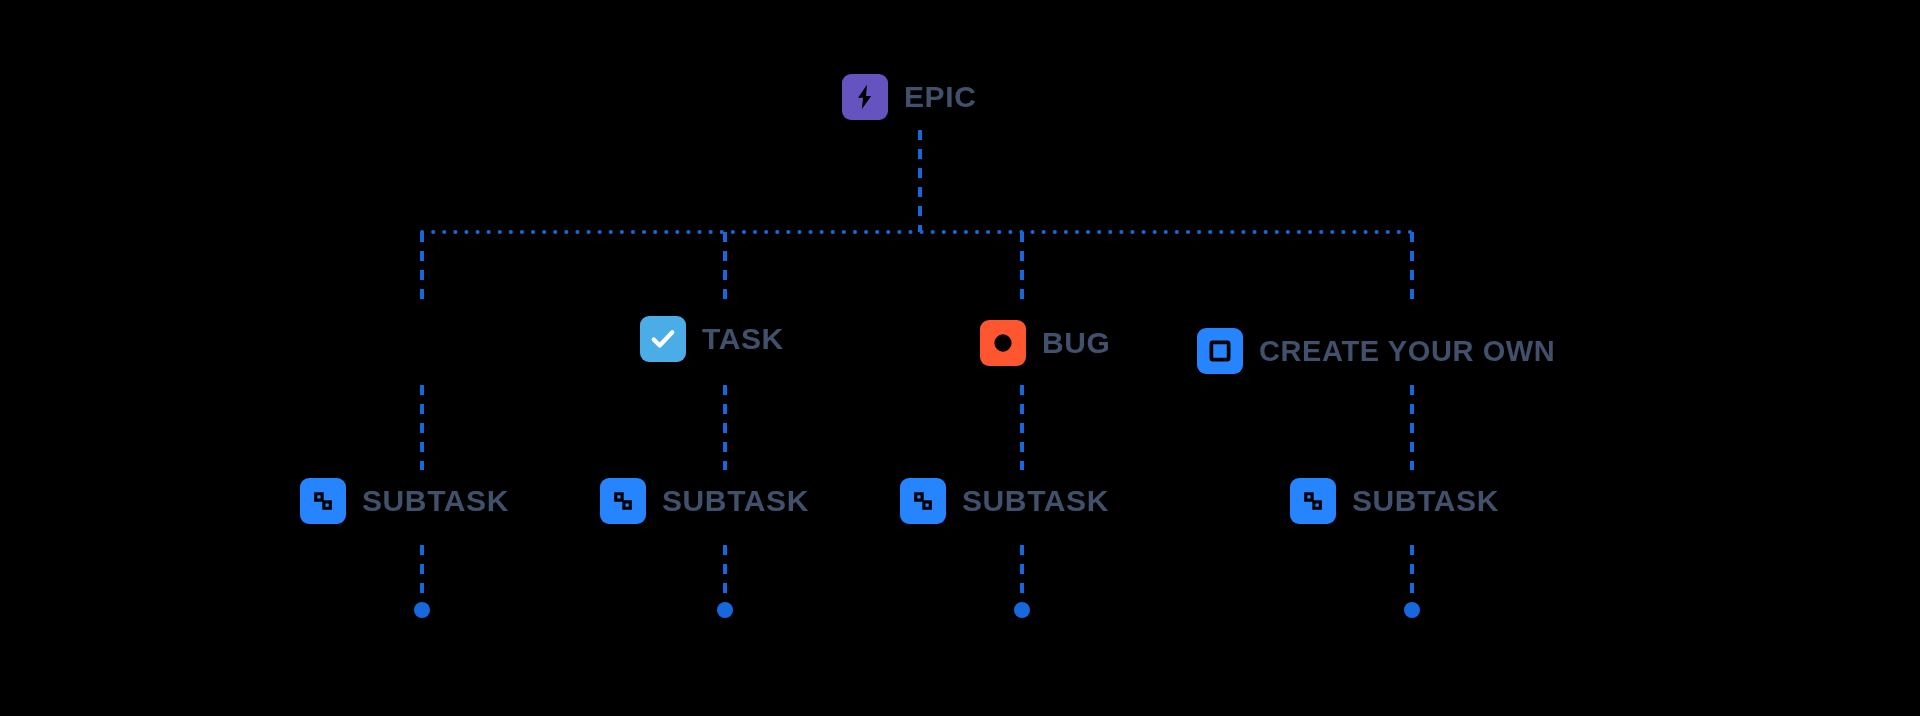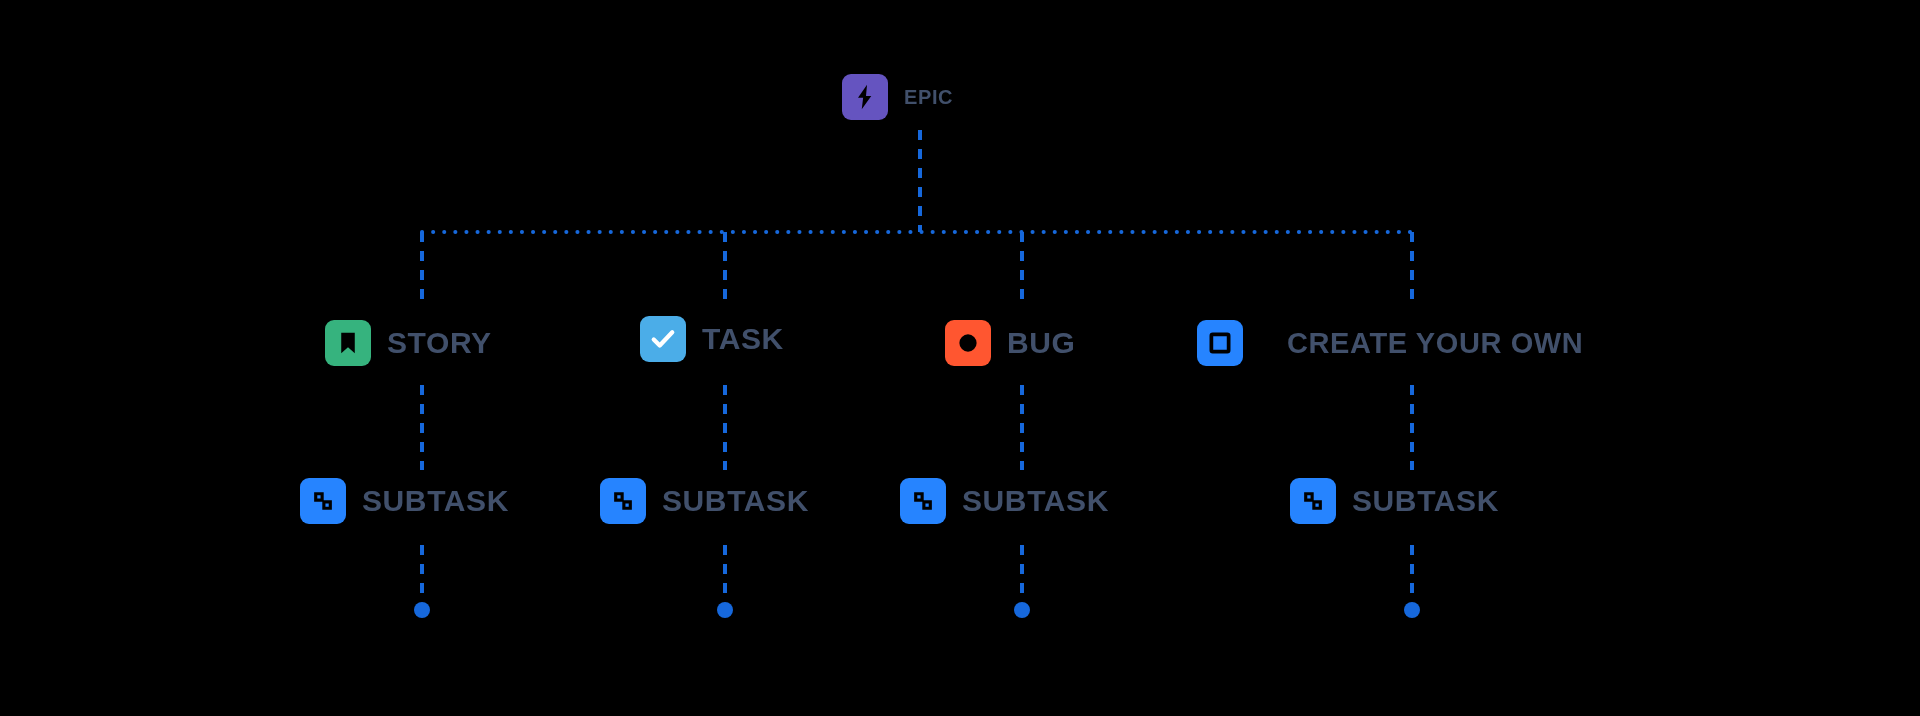--- a/index.html
+++ b/index.html
@@ -45,21 +45,21 @@
     font-size: 30px;
     font-weight: 700;
     letter-spacing: 0.6px;
     color: #41506b;
     line-height: 1;
   }
   .node-label.small {
     font-size: 29px;
   }
   .epic-label {
-    font-size: 20px;
+    font-size: 30px;
   }
 </style>
 </head>
 <body>
 
 <div id="canvas">
 
   <svg id="connectors" viewBox="0 0 1920 716" width="1920" height="716" xmlns="http://www.w3.org/2000/svg">
     <g id="connector-group" stroke="#1668dc" stroke-width="4" fill="none">
         <line x1="920" y1="130" x2="920" y2="232" stroke-dasharray="10 9"></line>
@@ -87,48 +87,40 @@
 
   <div class="node" style="left:842px; top:97px; transform:translateY(-50%);">
     <div class="node-icon" style="background:#6554c0;">
       <svg width="30" height="30" viewBox="0 0 24 24" aria-hidden="true">
         <path d="M13.6 2.2 L6.4 12.6 h4.1 L9.4 21.8 L17 11.1 h-4.2 Z" fill="#000000"></path>
       </svg>
     </div>
     <div class="node-label epic-label">EPIC</div>
   </div>
 
-  <div class="node" style="left:325px; top:320px;">
-    <div class="node-icon" style="background:#36b37e;">
-      <svg width="28" height="28" viewBox="0 0 24 24" aria-hidden="true">
-        <path d="M6.2 3.2 h11.6 v17.6 l-5.8 -5.2 l-5.8 5.2 Z" fill="#000000"></path>
-      </svg>
-    </div>
-    <div class="node-label">STORY</div>
-  </div>
 
   <div class="node" style="left:640px; top:316px;">
     <div class="node-icon" style="background:#4bade8;">
       <svg width="30" height="30" viewBox="0 0 24 24" aria-hidden="true">
         <path d="M4.6 12.4 L9.4 17.2 L19.4 6.6" stroke="#ffffff" stroke-width="3.4" fill="none" stroke-linecap="round" stroke-linejoin="round"></path>
       </svg>
     </div>
     <div class="node-label">TASK</div>
   </div>
 
-  <div class="node" style="left:945px; top:320px;text-decoration:underline;">
+  <div class="node" style="left:980px; top:320px;text-decoration:underline;">
     <div class="node-icon" style="background:#ff5630;">
       <svg width="28" height="28" viewBox="0 0 24 24" aria-hidden="true">
         <circle cx="12" cy="12" r="7.4" fill="#000000"></circle>
       </svg>
     </div>
     <div class="node-label">BUG</div>
   </div>
 
-  <div class="node" style="left:1197px; top:320px;gap:28px;">
+  <div class="node" style="left:1197px; top:328px;">
     <div class="node-icon" style="background:#2684ff;">
       <svg width="28" height="28" viewBox="0 0 24 24" aria-hidden="true">
         <rect x="4.6" y="4.6" width="14.8" height="14.8" rx="1.2" fill="none" stroke="#000000" stroke-width="3.2"></rect>
       </svg>
     </div>
     <div class="node-label small">CREATE YOUR OWN</div>
   </div>
 
   <div class="node" style="left:300px; top:478px;">
     <div class="node-icon" style="background:#2684ff;">

